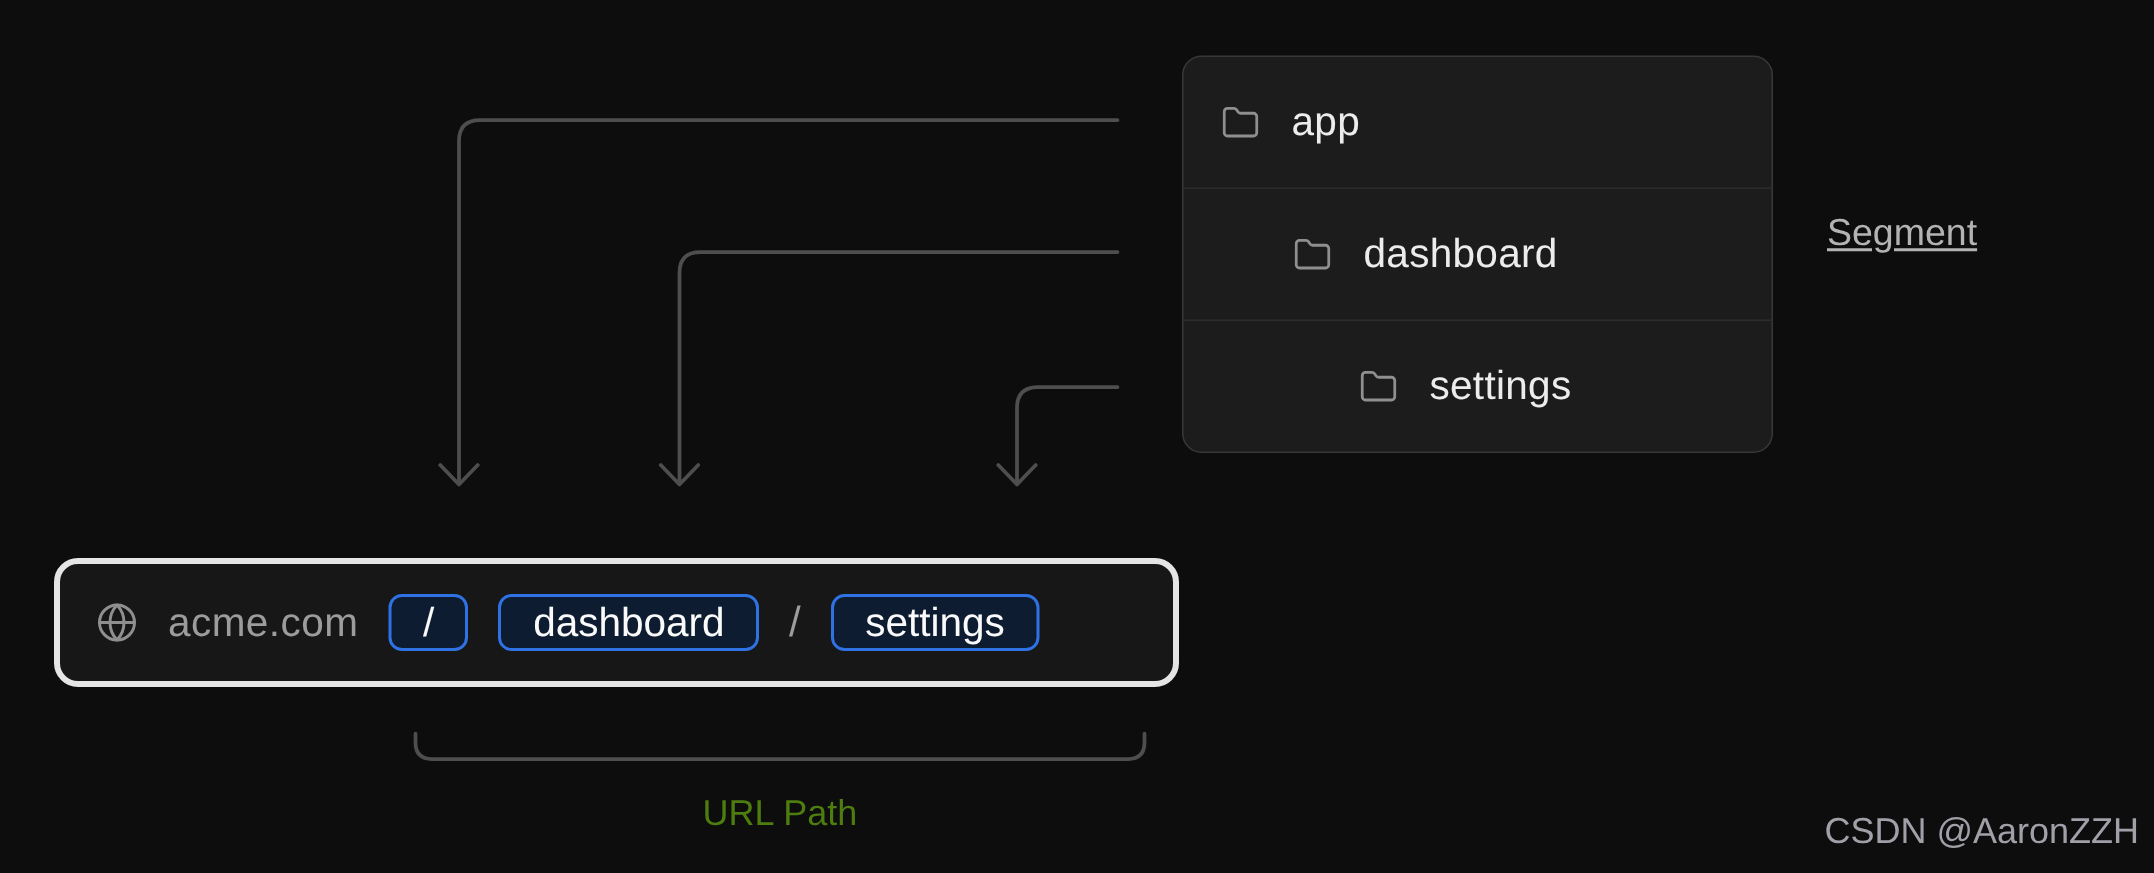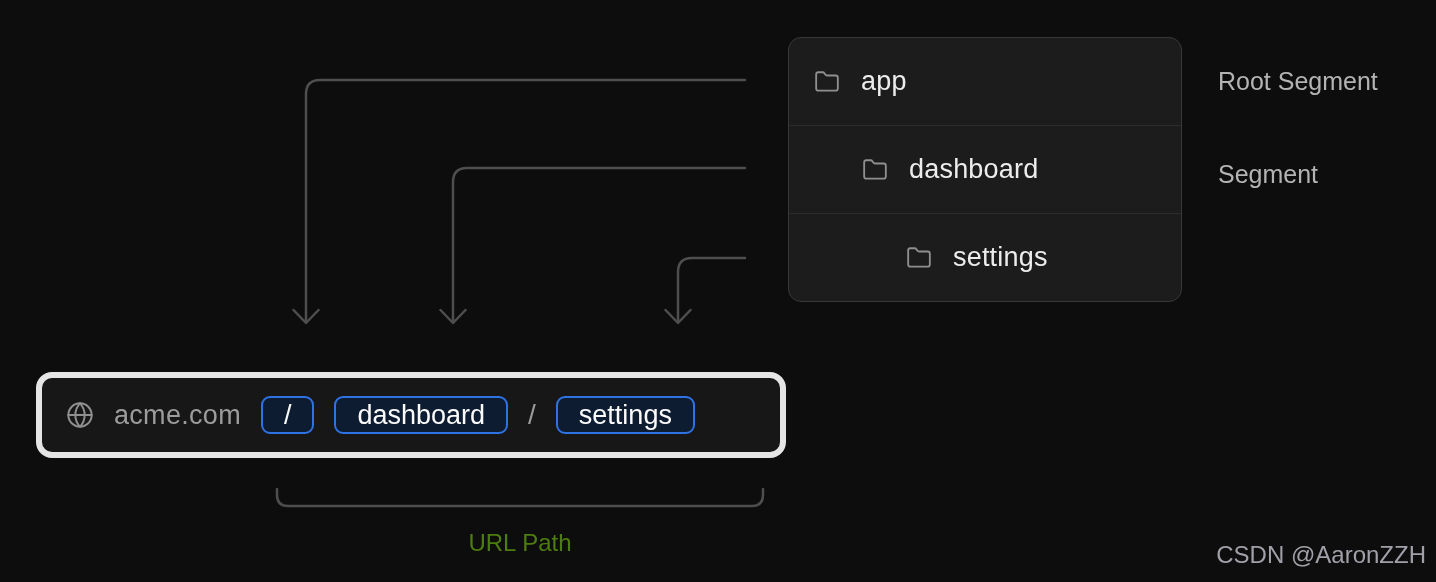--- a/index.html
+++ b/index.html
@@ -67,30 +67,30 @@
   .annotation {
     position: absolute;
     left: 1218px;
     transform: translateY(-50%);
     color: #b3b3b3;
     font-size: 25px;
     font-weight: 400;
     white-space: nowrap;
   }
   .annotation.a0 { top: 81px; }
-  .annotation.a1 { top: 174px; }
+  .annotation.a1 { top: 156px; text-decoration: underline; }
   .annotation.a2 { top: 258px; }
   
   .url-bar {
     position: absolute;
     left: 36px; top: 372px;
     width: 750px; height: 86px;
     box-sizing: border-box;
     background: #171717;
-    border: 6px solid #e5e5e5;
+    border: 4px solid #e5e5e5;
     border-radius: 16px;
     display: flex;
     align-items: center;
     gap: 20px;
     padding-left: 24px;
   }
   .globe-ic {
     width: 28px; height: 28px;
     color: #8f8f8f;
     flex: 0 0 auto;
@@ -163,21 +163,20 @@
       <span class="row-label">dashboard</span>
     </div>
     <div class="tree-row indent-2">
       <svg class="folder-ic" viewBox="0 0 24 24" fill="none" stroke="currentColor" stroke-width="1.7" stroke-linecap="round" stroke-linejoin="round">
         <path d="M20 20a2 2 0 0 0 2-2V8a2 2 0 0 0-2-2h-7.9a2 2 0 0 1-1.69-.9L9.6 3.9A2 2 0 0 0 7.93 3H4a2 2 0 0 0-2 2v13a2 2 0 0 0 2 2Z"></path>
       </svg>
       <span class="row-label">settings</span>
     </div>
   </div>
 
-  <div class="annotation a0">Root Segment</div>
   <div class="annotation a1">Segment</div>
 
   <div class="url-bar">
     <svg class="globe-ic" viewBox="0 0 24 24" fill="none" stroke="currentColor" stroke-width="1.7" stroke-linecap="round" stroke-linejoin="round">
       <circle cx="12" cy="12" r="10"></circle>
       <path d="M12 2a14.5 14.5 0 0 0 0 20 14.5 14.5 0 0 0 0-20"></path>
       <path d="M2 12h20"></path>
     </svg>
     <span class="domain-text">acme.com</span>
     <span class="seg-chip">/</span>

